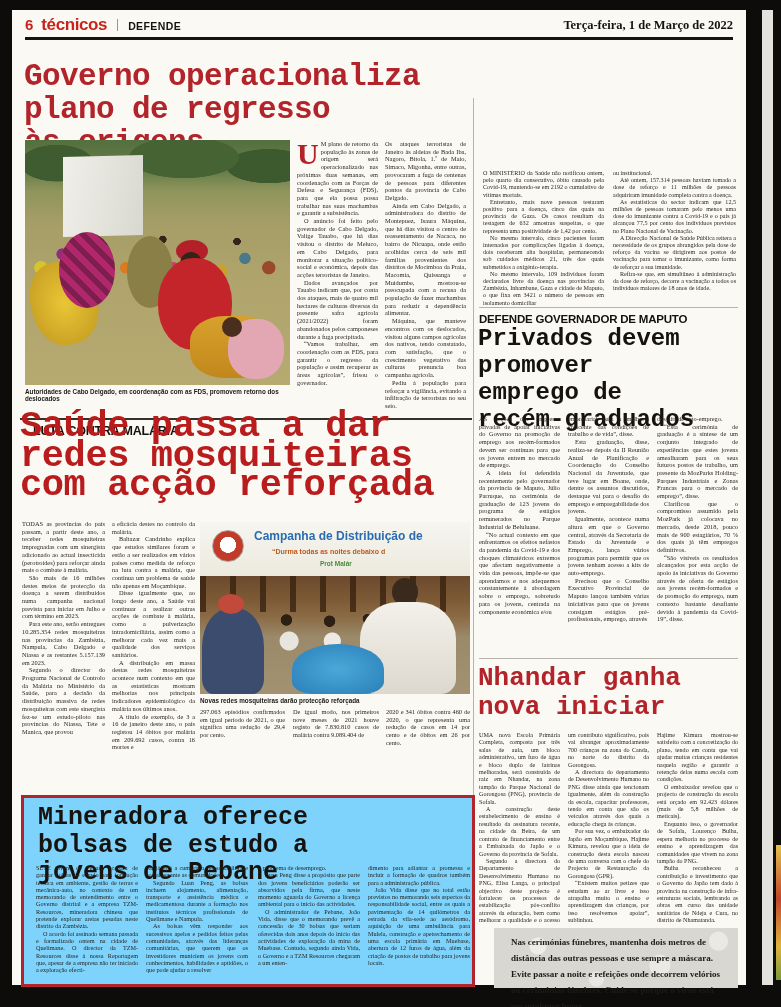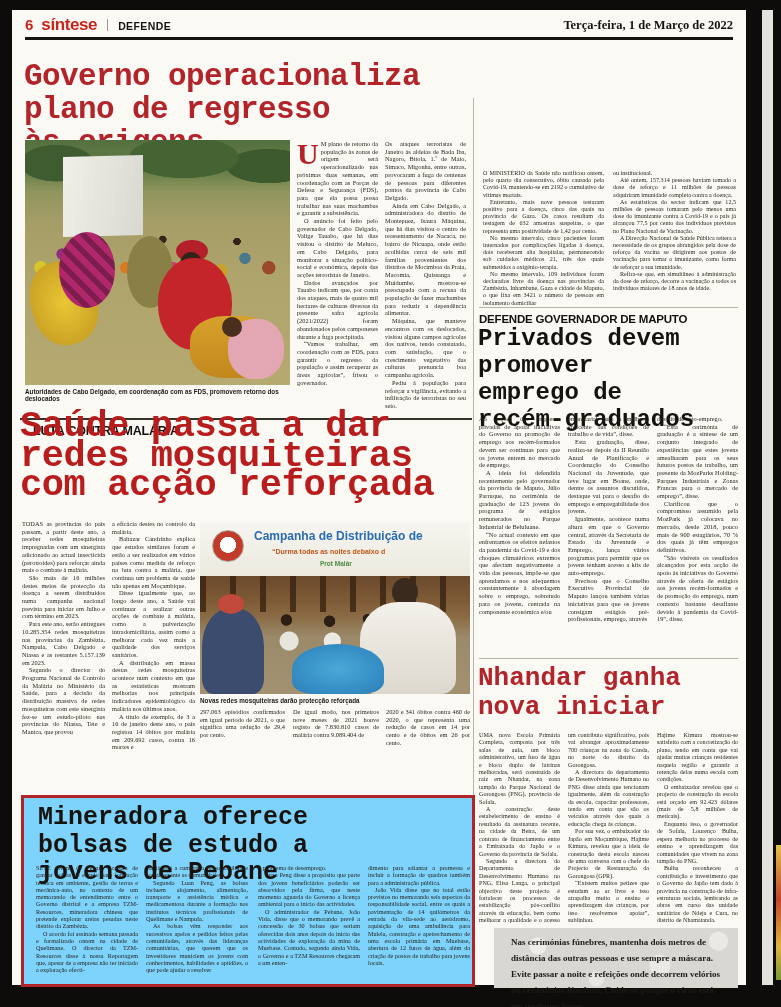--- a/index.html
+++ b/index.html
@@ -160,21 +160,21 @@
   #mineradora-col2{left:122px;}
   #mineradora-col3{left:234px;}
   #mineradora-col4{left:344px;}
 </style>
 </head>
 <body>
 
 <div class="page">
 
   <div class="masthead">
-    <span class="pgnum">6</span><span class="brand">síntese</span><span class="msep"></span><span class="section-label">DEFENDE</span>
+    <span class="pgnum">6</span><span class="brand">técnicos</span><span class="msep"></span><span class="section-label">DEFENDE</span>
     <span class="date">Terça-feira, 1 de Março de 2022</span>
   </div>
   <div class="rule-top"></div>
 
   <h1 id="lead-headline">Governo operacionaliza plano de regresso às origens</h1>
 
   <div id="lead-photo">
     <div class="trees"></div>
     <div class="screen"></div>
     <div class="crowd"></div>

